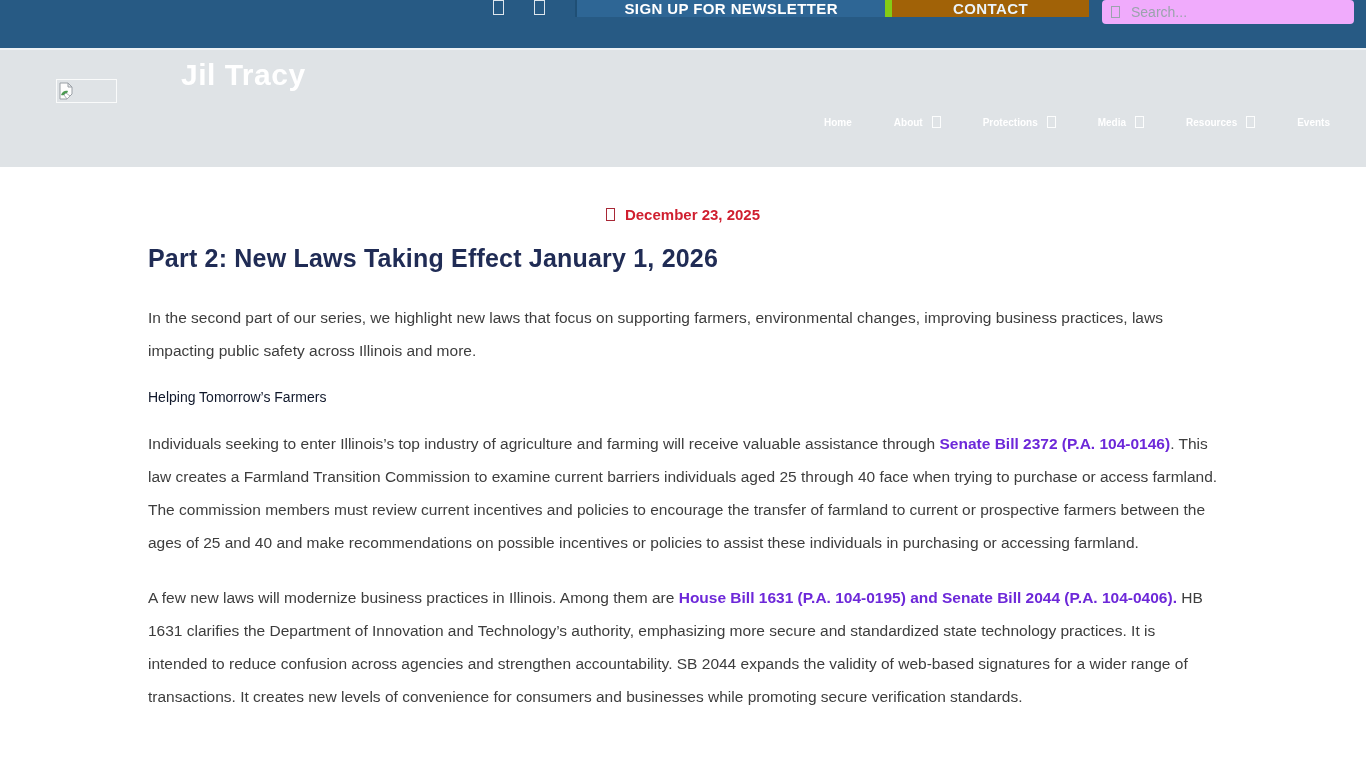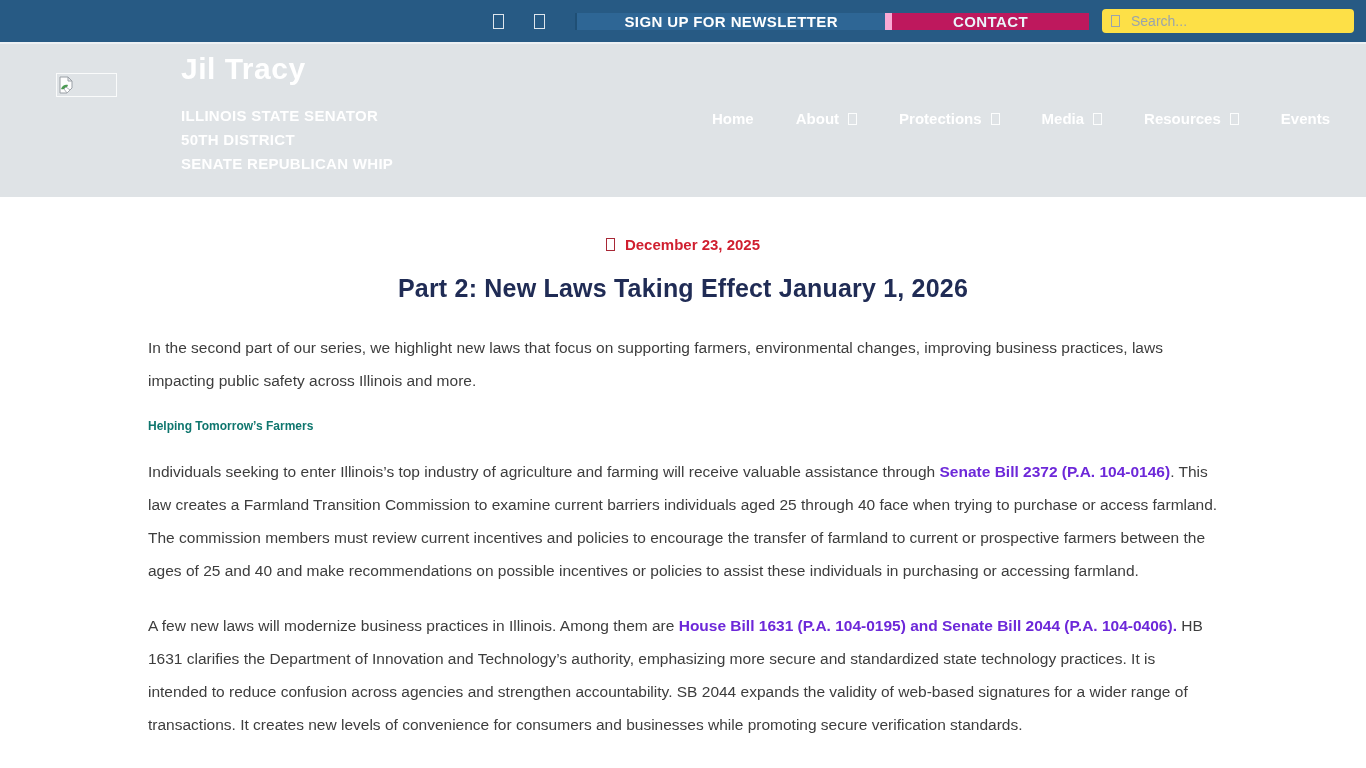--- a/index.html
+++ b/index.html
@@ -5,25 +5,25 @@
   * { box-sizing: border-box; }
   html, body { margin: 0; padding: 0; }
   body {
     width: 1366px;
     background: #ffffff;
     font-family: "Liberation Sans", "DejaVu Sans", sans-serif;
   }
 
   
   .topbar {
-    height: 42px;
+    height: 48px;
     background: #275a84;
     display: flex;
     justify-content: flex-end;
-    align-items: center;
+    align-items: flex-start;
   }
   .social-wrap {
     display: flex;
     align-items: center;
     gap: 30px;
     padding: 0 30px 0 10px;
   }
   .tofu {
     display: inline-block;
     border: 1px solid rgba(255,255,255,0.85);
@@ -36,63 +36,63 @@
     font-size: 15px;
     letter-spacing: 0.4px;
     display: flex;
     align-items: center;
     padding: 0 47px;
     text-decoration: none;
     border-left: 2px solid #1f4f75;
     cursor: pointer;
   }
   .contact-btn {
-    background: #be185d;
+    background: #a16207;
     color: #eaf3fa;
     font-weight: bold;
     font-size: 15px;
     letter-spacing: 0.4px;
     display: flex;
     align-items: center;
     padding: 0 61px;
     text-decoration: none;
-    border-left: 7px solid #f9a8d4;
+    border-left: 7px solid #84cc16;
     cursor: pointer;
   }
   .search-wrap {
     display: flex;
     align-items: center;
     padding: 0 12px 0 13px;
     background: #275a84;
   }
   .search-box {
     width: 252px;
     height: 24px;
-    background: #fde047;
+    background: #f0abfc;
     border-radius: 4px;
     display: flex;
     align-items: center;
     padding: 0 9px;
     gap: 9px;
   }
   .tofu.search-glyph { width: 9px; height: 12px; border-color: #9aa4ac; flex: 0 0 auto; }
   .search-box input {
     border: none;
     background: transparent;
     outline: none;
     font-size: 14px;
     color: #556;
     width: 100%;
     font-family: inherit;
   }
   .search-box input::placeholder { color: #9aa4ac; opacity: 1; }
 
   
   .site-header {
-    height: 155px;
+    height: 119px;
     background: #dfe3e6;
     position: relative;
     border-top: 2px solid #edf1f4;
   }
   .logo-box {
     position: absolute;
     left: 56px;
     top: 29px;
     width: 61px;
     height: 24px;
@@ -120,59 +120,58 @@
     position: absolute;
     right: 36px;
     top: 66px;
     display: flex;
     align-items: center;
     gap: 42px;
   }
   .nav-item {
     color: #ffffff;
     font-weight: bold;
-    font-size: 15px;
+    font-size: 10px;
     text-decoration: none;
     display: flex;
     align-items: center;
     cursor: pointer;
     white-space: nowrap;
     text-align: center;
   }
   .tofu.caret { width: 9px; height: 12px; margin-left: 9px; border-color: rgba(255,255,255,0.9); }
 
   
   .article { width: 1070px; margin: 0 auto; padding-top: 39px; }
   .date-row {
     text-align: center;
     color: #d01f2f;
     font-weight: bold;
     font-size: 15px;
     margin-bottom: 21px;
   }
   .tofu.calendar { width: 9px; height: 13px; border-color: #a82836; margin-right: 10px; vertical-align: -1px; }
   .post-title {
-    text-align: center;
     color: #202c55;
     font-size: 25px;
     font-weight: bold;
     margin: 0 0 28px 0;
     letter-spacing: 0.2px;
   }
   .body-para, .intro-para {
     color: #3d3d3d;
     font-size: 15.5px;
     line-height: 33px;
     margin: 0 0 22px 0;
   }
   .body-para strong, .intro-para strong { color: #6d28d9; }
   .section-heading {
-    color: #0f766e;
-    font-size: 12px;
-    font-weight: bold;
+    color: #0f172a;
+    font-size: 14px;
+    font-weight: normal;
     margin: 0 0 22px 0;
   }
 </style>
 </head>
 <body>
 
 <div class="topbar">
   <div class="social-wrap">
       <span class="tofu social"></span>
       <span class="tofu social"></span>
@@ -191,25 +190,20 @@
   <div class="logo-box">
     <svg width="16" height="18" viewBox="0 0 16 18">
       <path d="M2 1 h8 l4 4 v7 l-5 5 H2 z" fill="#fdfdfd" stroke="#9aa0a6" stroke-width="1"></path>
       <path d="M10 1 v4 h4 z" fill="#e8eaed" stroke="#9aa0a6" stroke-width="1"></path>
       <path d="M3 13 c1-4 5-5 7-4 c-1 4-5 5-7 4 z" fill="#4c9a52"></path>
       <path d="M9 17 l-3-4 2-2 4 3 z" fill="#ffffff" stroke="#9aa0a6" stroke-width="0.8"></path>
     </svg>
   </div>
   <div class="title-block">
     <h1 class="site-name">Jil Tracy</h1>
-    <div class="subtitle">
-      <div>ILLINOIS STATE SENATOR</div>
-      <div>50TH DISTRICT</div>
-      <div>SENATE REPUBLICAN WHIP</div>
-    </div>
   </div>
   <nav class="main-nav">
       <a class="nav-item">
         <span>Home</span>
       </a>
       <a class="nav-item">
         <span>About</span>
         <span class="tofu caret"></span>
       </a>
       <a class="nav-item">

